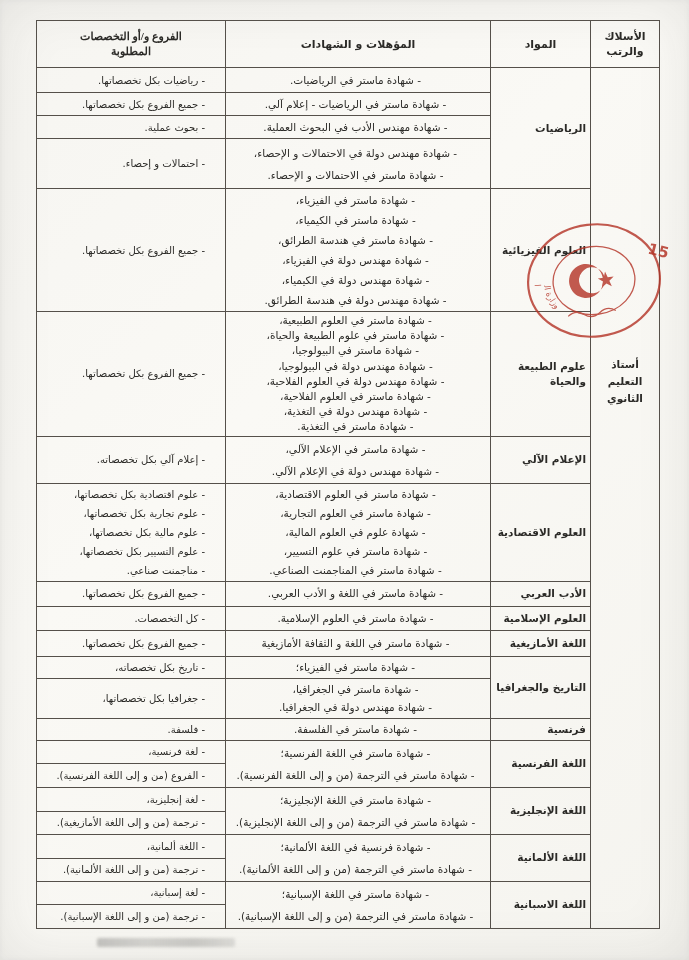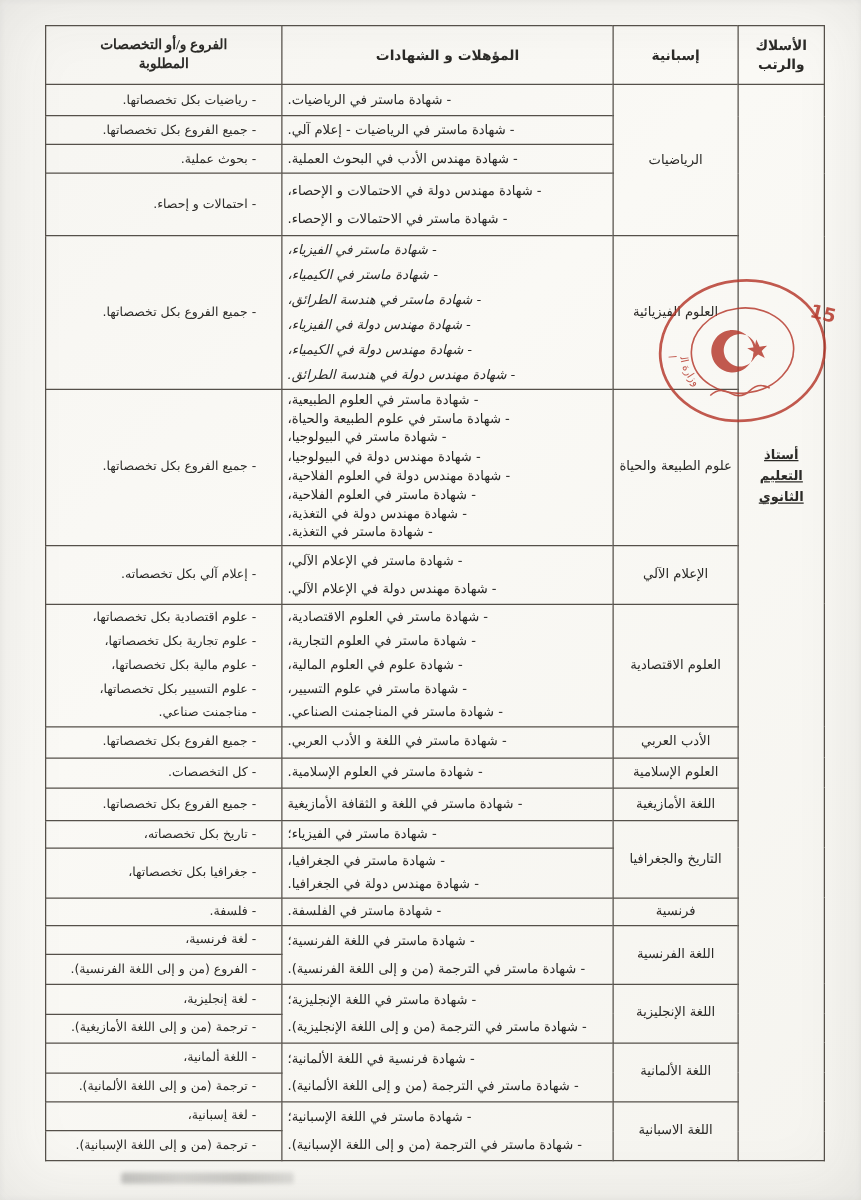--- a/index.html
+++ b/index.html
@@ -21,29 +21,29 @@
     position:absolute; top:20px; left:36px; width:623px;
     border-collapse:collapse; table-layout:fixed;
     color:#2b2a27;
     font-size:10.5px;
   }
   col.c-corps{width:69px;} col.c-subject{width:100px;}
   col.c-quals{width:265px;} col.c-specs{width:189px;}
   td,th{border:1px solid #55504a; padding:1px 4px; vertical-align:middle; background:transparent;}
   th{font-weight:bold; text-align:center; font-size:11px; height:44px; line-height:15px;}
   th .wrapbox{display:inline-block; max-width:142px;font-family:Liberation Serif, serif;}
-  td.subject{text-align:center; font-weight:normal; font-size:10.5px; line-height:15px;}
-  td.quals{text-align:left; padding-right:9px; line-height:17px;}
+  td.subject{text-align:right; font-weight:bold; font-size:10.5px; line-height:15px;}
+  td.quals{text-align:center; padding-right:9px; line-height:17px;}
   td.specs{text-align:right; padding-right:20px; font-size:10px; line-height:15px;}
-  td.corps{vertical-align:top; text-align:center; padding-top:288px; font-weight:bold; font-size:10.5px; line-height:17px;text-decoration:underline;}
+  td.corps{vertical-align:top; text-align:center; padding-top:288px; font-weight:bold; font-size:10.5px; line-height:17px;}
   .ln{white-space:nowrap; overflow:hidden;}
   td.lh15{line-height:15.2px;}
   td.lh18{line-height:18px;}
   td.lh19{line-height:19px;}
-  td.lh20{line-height:20px;font-style:italic;}
+  td.lh20{line-height:20px;}
   td.lh22{line-height:22px;}
   
   .stamp{
     position:absolute; left:524px; top:221px; width:140px; height:119px;
     opacity:.82; transform:rotate(-7deg);
     pointer-events:none;
   }
   .stamp svg{width:100%;height:100%;}
   .ring{fill:none;stroke:#b5372a;stroke-width:2.2;}
   .ring.thin{stroke-width:1.3;}
@@ -70,21 +70,21 @@
   <table class="doc-table">
     <colgroup>
       <col class="c-corps">
         <col class="c-subject">
         <col class="c-quals">
         <col class="c-specs">
     </colgroup>
     <thead>
       <tr>
         <th>الأسلاك والرتب</th>
-        <th>إسبانية</th>
+        <th>المواد</th>
         <th>المؤهلات و الشهادات</th>
         <th><span class="wrapbox">الفروع و/أو التخصصات المطلوبة</span></th>
       </tr>
     </thead>
     <tbody>
 
       <tr style="height:25px">
         <td class="corps" rowspan="22">
             <div>أستاذ التعليم الثانوي</div>
           </td>

